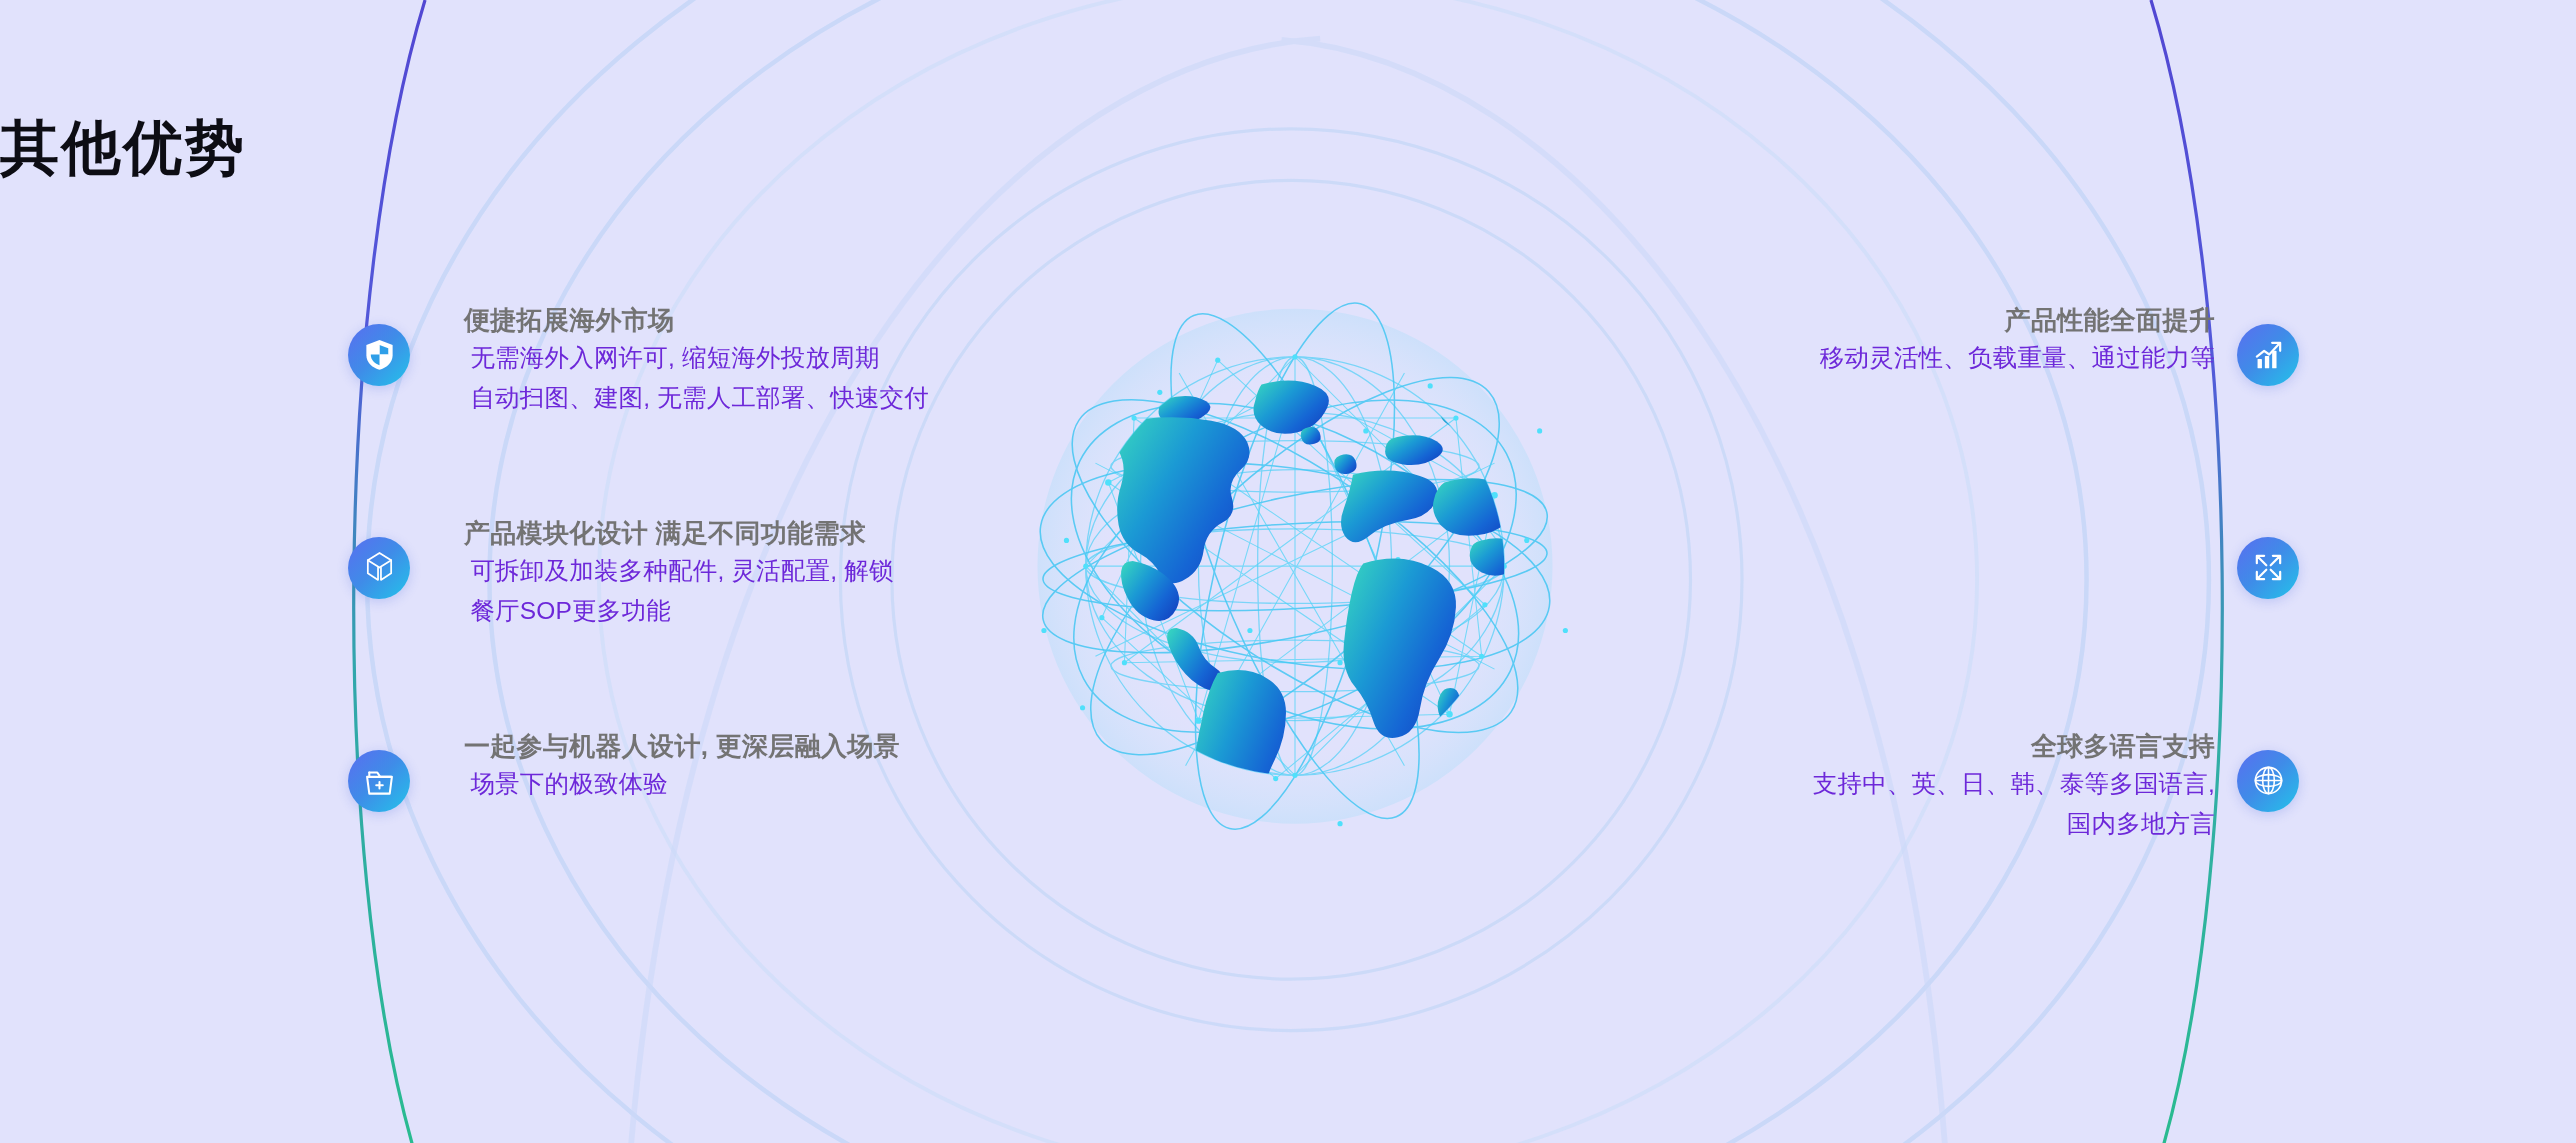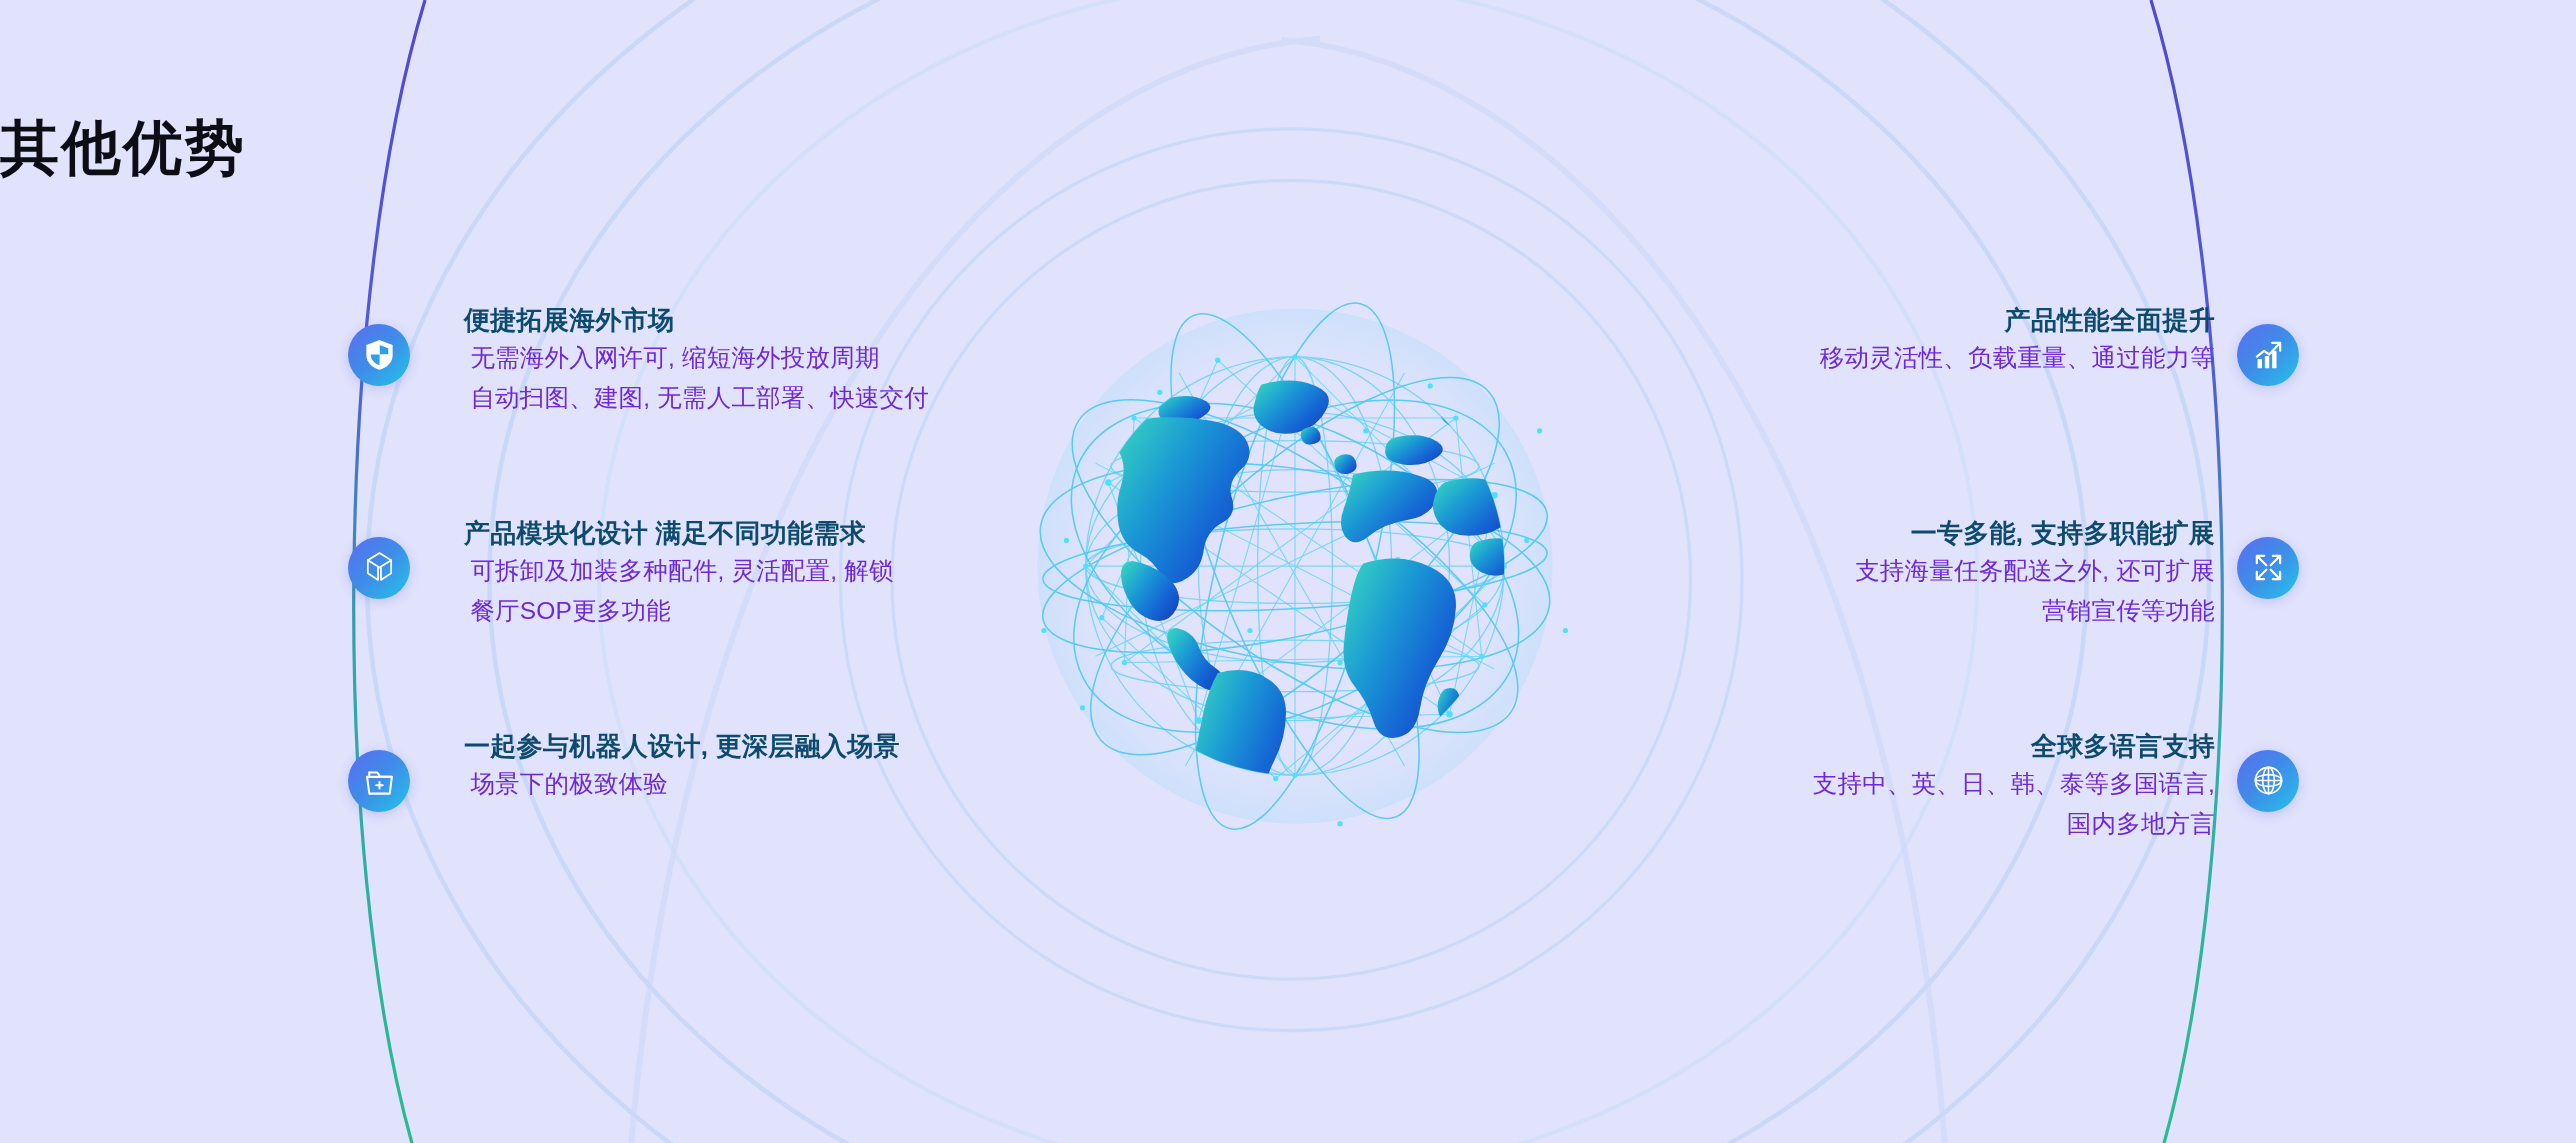--- a/index.html
+++ b/index.html
@@ -44,21 +44,21 @@
   #col-left  .icon-badge{ left:-13px; }
   #col-right .icon-badge{ right:-84px; }
 
   .icon-badge svg{ width:35px; height:35px; display:block; }
 
   .ftxt{ position:absolute; top:0; }
   #col-left  .ftxt{ left:103px; text-align:left;  width:605px; }
   #col-right .ftxt{ right:0;    text-align:right; width:644px; }
 
   .f-title{
-    font-size:26px; font-weight:700; color:#0c4a6e;
+    font-size:26px; font-weight:700; color:#737373;
     line-height:1.35; letter-spacing:0.3px; white-space:nowrap;
   }
   .f-line{
     font-size:24.5px; font-weight:400; color:#6d28d9;
     line-height:1.62; letter-spacing:0.2px; white-space:nowrap;
   }
   #col-left .f-line{ padding-left:6.4px; }
 </style>
 </head>
 <body>
@@ -291,25 +291,20 @@
 
   <div class="feature">
     <div class="icon-badge">
       <svg viewBox="0 0 48 48" fill="none" stroke="#fff" stroke-width="3" stroke-linecap="round" stroke-linejoin="round">
         <path d="M21 21 L8 8 M8 8 H18 M8 8 V18"></path>
         <path d="M27 21 L40 8 M40 8 H30 M40 8 V18"></path>
         <path d="M21 27 L8 40 M8 40 H18 M8 40 V30"></path>
         <path d="M27 27 L40 40 M40 40 H30 M40 40 V30"></path>
       </svg>
     </div>
-    <div class="ftxt">
-      <div class="f-title">一专多能, 支持多职能扩展</div>
-      <div class="f-line">支持海量任务配送之外, 还可扩展</div>
-      <div class="f-line">营销宣传等功能</div>
-    </div>
   </div>
 
   <div class="feature">
     <div class="icon-badge">
       <svg viewBox="0 0 48 48" fill="none" stroke="#fff" stroke-width="2.2">
         <circle cx="24" cy="24" r="18"></circle>
         <ellipse cx="24" cy="24" rx="8" ry="18"></ellipse>
         <ellipse cx="24" cy="24" rx="18" ry="8"></ellipse>
         <path d="M24 6 V42 M6 24 H42"></path>
       </svg>

